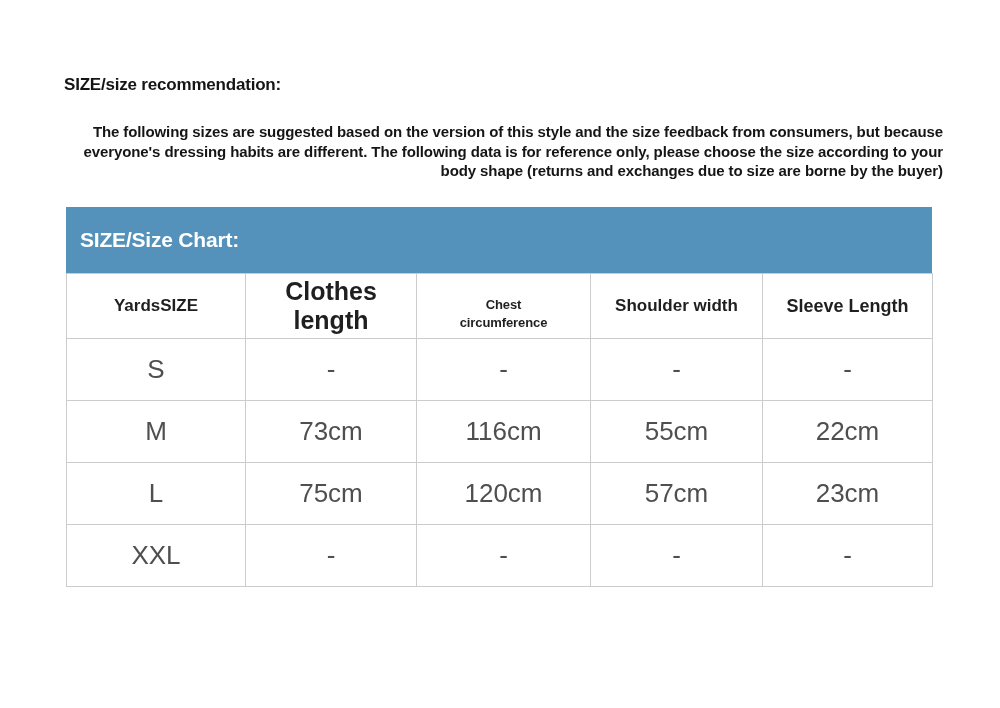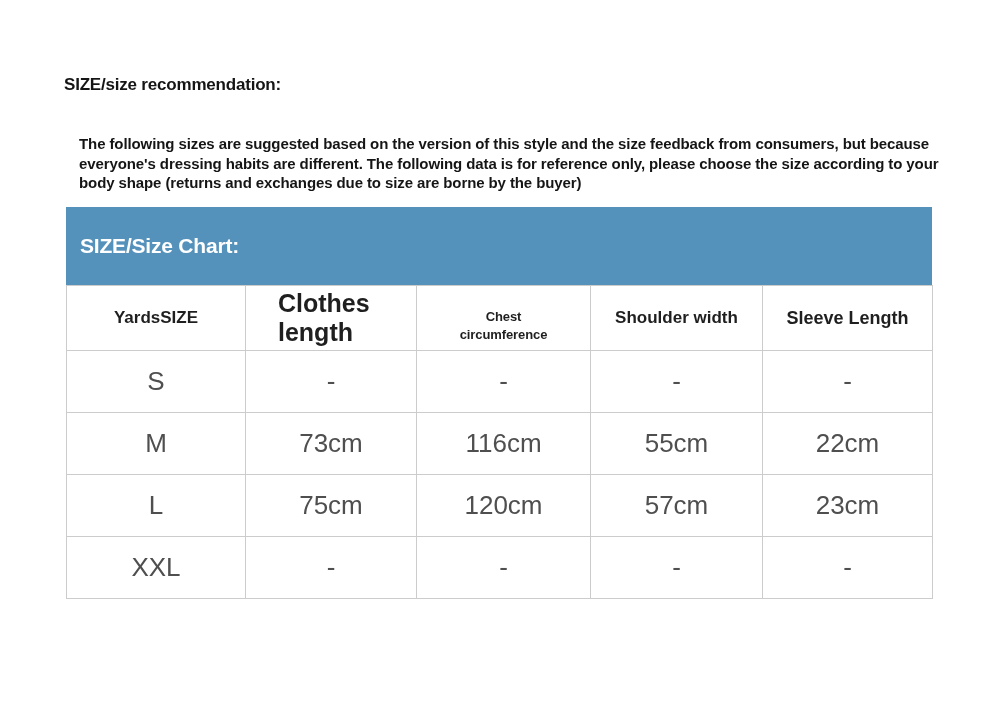--- a/index.html
+++ b/index.html
@@ -29,35 +29,36 @@
     font-size: 17px;
     font-weight: bold;
     color: var(--body-text);
     letter-spacing: -0.2px;
   }
   .page-desc {
     position: absolute;
     left: 63px;
     top: 118px;
     width: 876px;
-    margin: 16px;
+    margin: 4px;
     font-size: 15px;
     font-weight: bold;
     color: var(--body-text);
     line-height: 19.5px;
     letter-spacing: -0.1px;
+    text-align: right;
   }
   .size-chart {
     position: absolute;
     left: 66px;
     top: 207px;
     width: 866px;
   }
   .chart-banner {
-    height: 78px;
+    height: 66px;
     background: var(--banner-bg);
     display: flex;
     align-items: center;
     padding-left: 14px;
   }
   .chart-banner .banner-title {
     color: var(--banner-text);
     font-size: 21px;
     font-weight: bold;
     letter-spacing: -0.2px;
@@ -79,21 +80,21 @@
     color: var(--header-text);
     font-weight: bold;
   }
   th.col-size   { font-size: 17px; }
   th.col-length { font-size: 25px; line-height: 1.16; }
   th.col-chest  { font-size: 13px; line-height: 1.4; letter-spacing: -0.1px; }
   th.col-shoulder { font-size: 17px; }
   th.col-sleeve   { font-size: 18px; }
   th.col-length .wrap {
     display: inline-block;
-    text-align: left;
+    text-align: center;
     max-width: 106px;
   }
   th.col-chest .wrap {
     display: inline-block;
     text-align: center;
     max-width: 102px;
     margin-top: 16px;
   }
   .size-table tbody tr { height: 62px; }
   .size-table tbody th {

